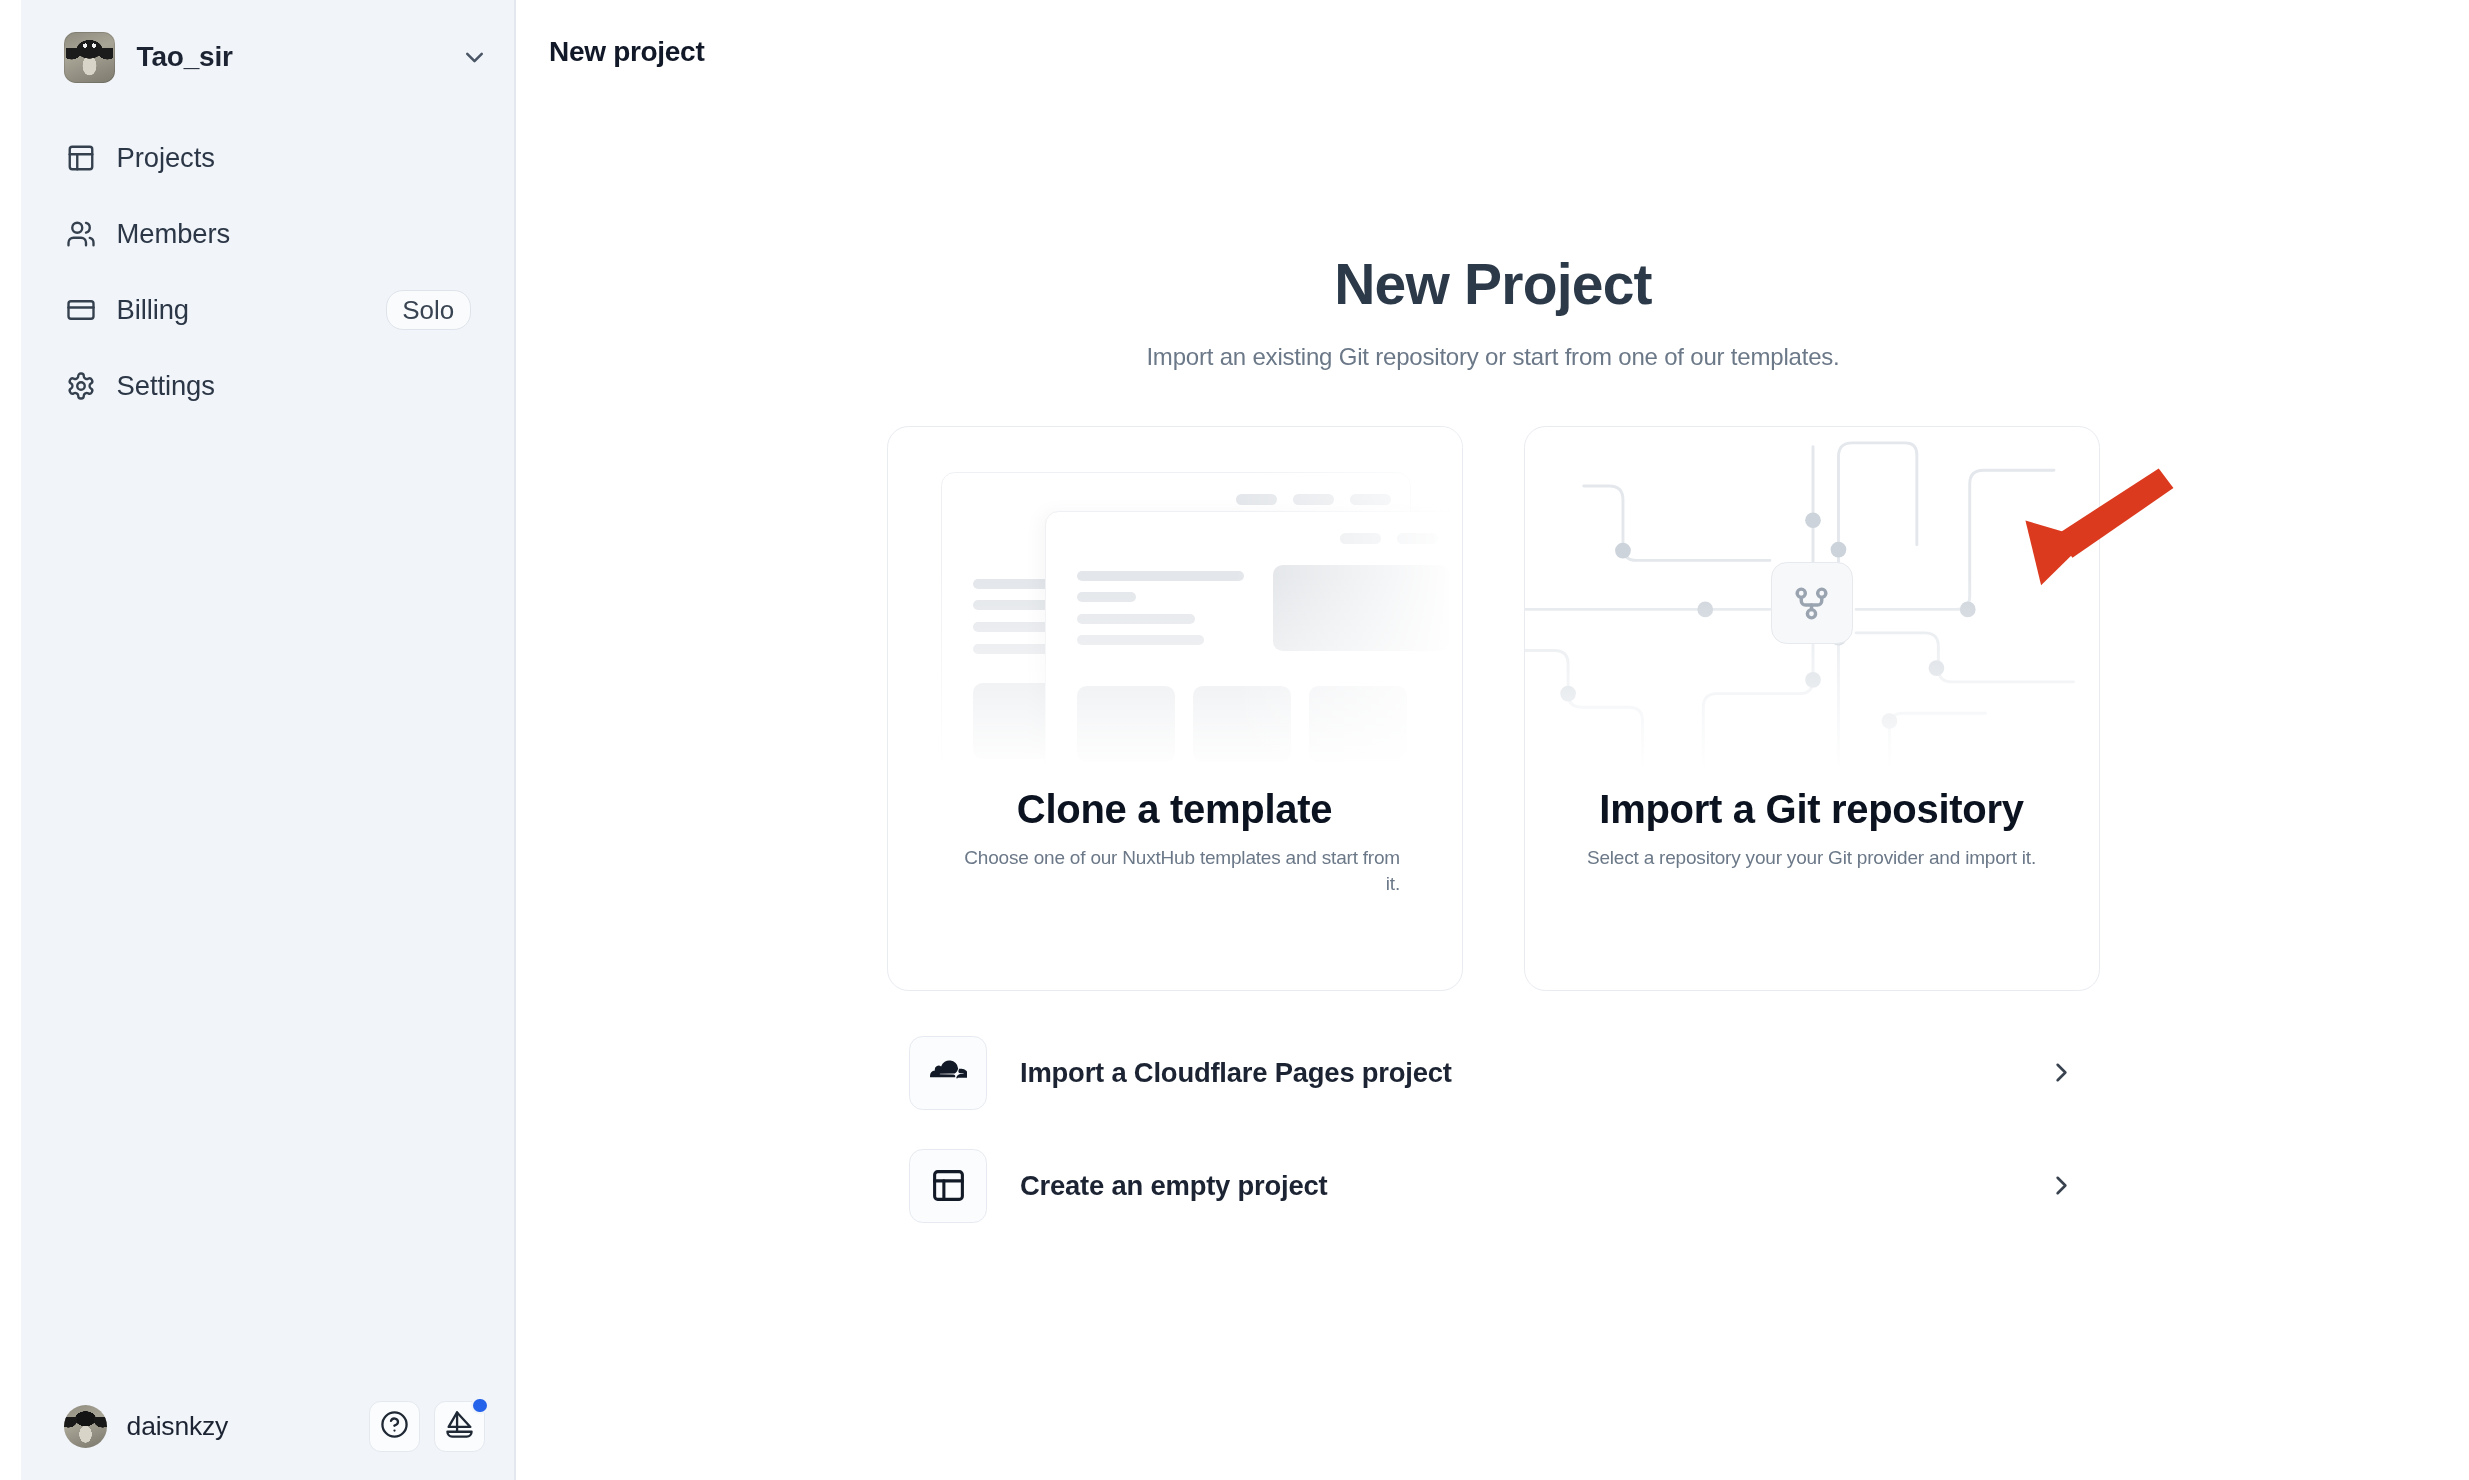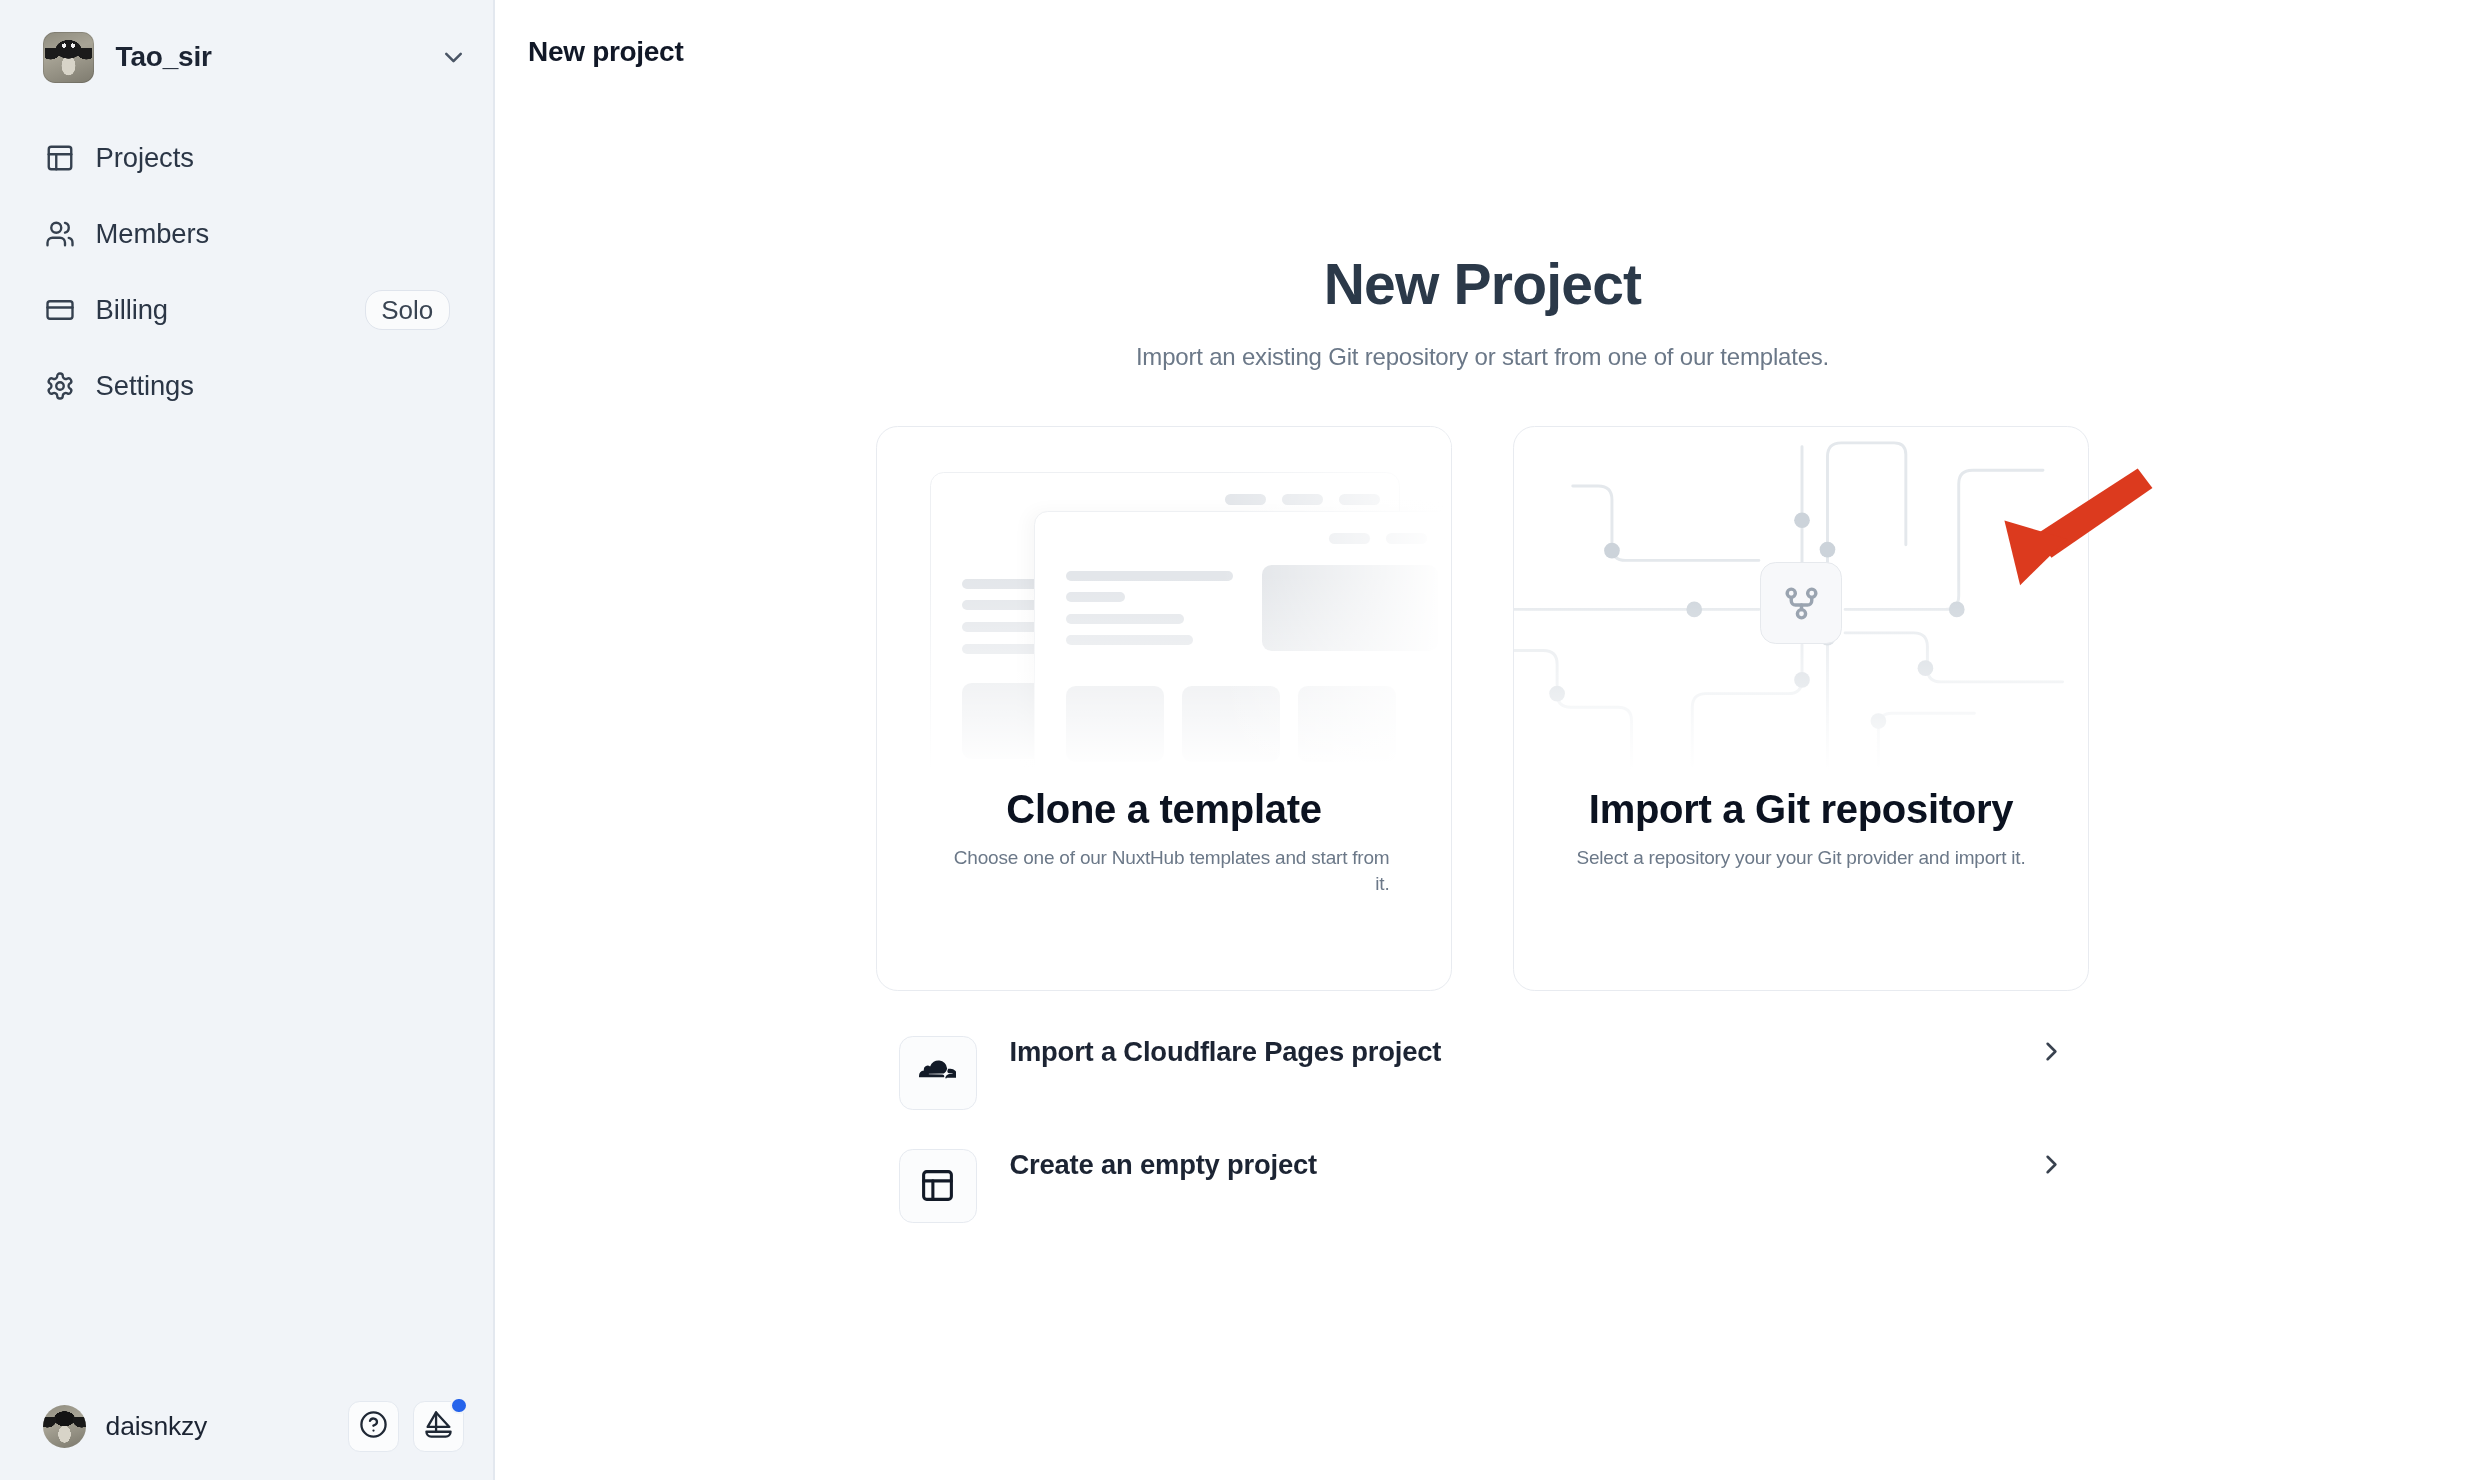--- a/index.html
+++ b/index.html
@@ -2,21 +2,21 @@
 <html><head>
 <meta charset="utf-8">
 <style>
   * { box-sizing: border-box; margin: 0; padding: 0; }
   html, body {
     width: 2470px; height: 1480px;
     font-family: "Liberation Sans", sans-serif;
     background: #ffffff;
     overflow: hidden;
   }
-  .app { display: flex; width: 2470px; height: 1480px; }
+  .app { display: flex; width: 2470px; height: 1480px; padding-left: 21px; }
 
   
   .sidebar {
     width: 495px; height: 1480px;
     background: #f1f4f8;
     border-right: 2px solid #e3e8ef;
     display: flex; flex-direction: column;
     flex: 0 0 495px;
     position: relative;
   }
@@ -166,21 +166,21 @@
     position: absolute; left: 50%; top: 50%;
     transform: translate(-50%,-50%);
     width: 82px; height: 82px; border-radius: 15.7px;
     background: #f7f8fa; border: 1px solid #e6e9ed;
     display: flex; align-items: center; justify-content: center;
     color: #9aa4b0; z-index: 3;
   }
 
   .rows { margin-top: 45px; width: 1168px; display: flex; flex-direction: column; gap: 39px; }
   .row {
-    display: flex; align-items: flex-start; height: 74px;
+    display: flex; align-items: center; height: 74px;
     cursor: pointer;
   }
   .row-ico {
     width: 78px; height: 74px; flex: 0 0 78px;
     border: 1px solid #e6eaf0; border-radius: 13.7px;
     background: #fbfcfd;
     display: flex; align-items: center; justify-content: center;
     color: #121a27;
   }
   .row-label { font-size: 27.4px; font-weight: 700; color: #1c2433; margin-left: 33px; letter-spacing: -0.2px; }

